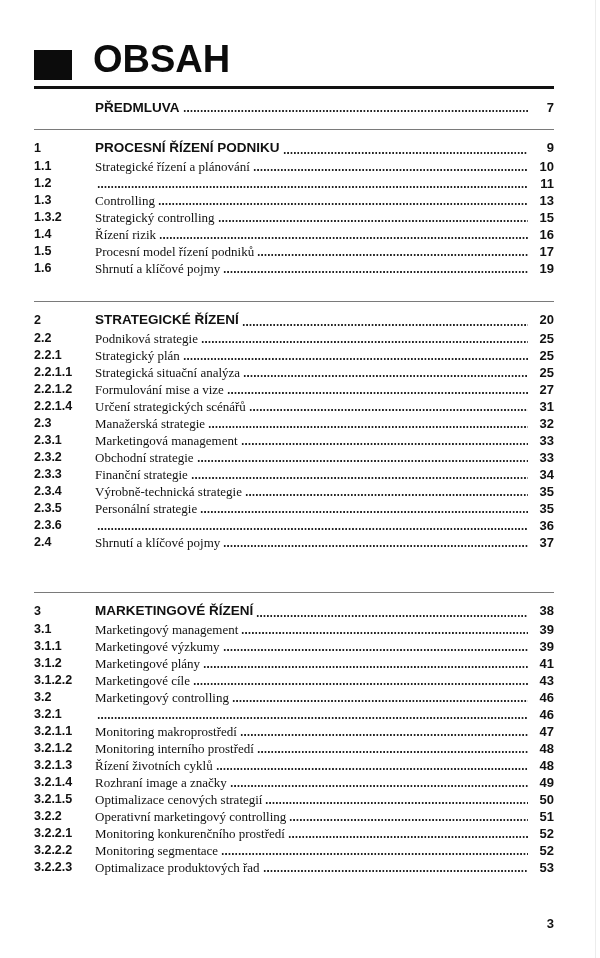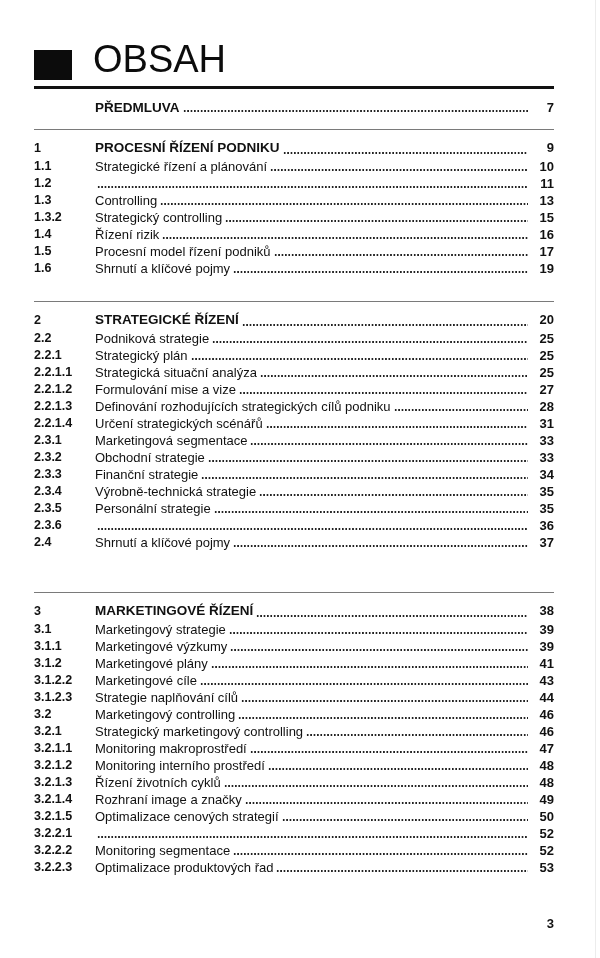--- a/index.html
+++ b/index.html
@@ -5,36 +5,36 @@
   html, body { margin: 0; padding: 0; }
   body {
     width: 600px; height: 958px; position: relative; overflow: hidden;
     background: #ffffff; color: #111;
   }
   .page-edge { position: absolute; top: 0; right: 4px; width: 1px; height: 958px; background: #ececec; }
   .title-block { position: absolute; left: 34px; top: 44px; height: 40px; }
   .title-square { position: absolute; left: 0; top: 6px; width: 38px; height: 30px; background: #0c0c0c; }
   .title-text {
     position: absolute; left: 59px; top: -6px; white-space: nowrap;
-    font-family: "Liberation Sans", sans-serif; font-weight: normal; font-size: 38px; letter-spacing: 0px; color: #0c0c0c;
+    font-family: "Liberation Sans", sans-serif; font-weight: bold; font-size: 38px; letter-spacing: 0px; color: #0c0c0c;
   }
   .rule-thick { position: absolute; left: 34px; width: 520px; top: 86px; height: 3px; background: #111; }
   .rule { position: absolute; left: 34px; width: 520px; height: 1px; background: #7a7a7a; }
 
   .toc { position: absolute; left: 34px; width: 520px; }
   .row {
     display: flex; align-items: flex-end; height: 17px; line-height: 17px;
     white-space: nowrap;
   }
   .num {
     width: 61px; flex: 0 0 61px;
     font-family: "Liberation Sans", sans-serif; font-weight: bold; font-size: 12.5px; color: #111;
   }
   .title {
-    font-family: Liberation Sans, sans-serif; font-size: 13px; color: #111;
+    font-family: Liberation Serif, serif; font-size: 13px; color: #111;
     flex: 0 1 auto; overflow: hidden; padding-right: 1px;
   }
   .row.chapter .title, .row.preface .title {
     font-family: "Liberation Sans", sans-serif; font-weight: bold; font-size: 13.5px;
   }
   .row.chapter { height: 20px; line-height: 20px; }
   .leader {
     flex: 1 1 auto; overflow: hidden; height: 17px; position: relative; margin-left: 2px;
   }
   .leader::after {
@@ -152,34 +152,34 @@
         <span class="leader"></span>
         <span class="page">25</span>
       </div>
       <div class="row">
         <span class="num">2.2.1.2</span>
         <span class="title">Formulování mise a vize</span>
         <span class="leader"></span>
         <span class="page">27</span>
       </div>
       <div class="row">
-        <span class="num">2.2.1.3</span>
-        <span class="title">Definování rozhodujících strategických cílů podniku</span>
-        <span class="leader"></span>
-        <span class="page">28</span>
-      </div>
-      <div class="row">
         <span class="num">2.2.1.4</span>
         <span class="title">Určení strategických scénářů</span>
         <span class="leader"></span>
         <span class="page">31</span>
       </div>
       <div class="row">
+        <span class="num">2.3</span>
+        <span class="title">Manažerská strategie</span>
+        <span class="leader"></span>
+        <span class="page">32</span>
+      </div>
+      <div class="row">
         <span class="num">2.3.1</span>
-        <span class="title">Marketingová segmentace</span>
+        <span class="title">Marketingová management</span>
         <span class="leader"></span>
         <span class="page">33</span>
       </div>
       <div class="row">
         <span class="num">2.3.2</span>
         <span class="title">Obchodní strategie</span>
         <span class="leader"></span>
         <span class="page">33</span>
       </div>
       <div class="row">
@@ -218,21 +218,21 @@
 <div class="toc" style="top:601px">
   <div class="row chapter">
     <span class="num">3</span>
     <span class="title">MARKETINGOVÉ ŘÍZENÍ</span>
     <span class="leader"></span>
     <span class="page">38</span>
   </div>
   <div id="ch2">
       <div class="row">
         <span class="num">3.1</span>
-        <span class="title">Marketingový strategie</span>
+        <span class="title">Marketingový management</span>
         <span class="leader"></span>
         <span class="page">39</span>
       </div>
       <div class="row">
         <span class="num">3.1.1</span>
         <span class="title">Marketingové výzkumy</span>
         <span class="leader"></span>
         <span class="page">39</span>
       </div>
       <div class="row">
@@ -241,34 +241,27 @@
         <span class="leader"></span>
         <span class="page">41</span>
       </div>
       <div class="row">
         <span class="num">3.1.2.2</span>
         <span class="title">Marketingové cíle</span>
         <span class="leader"></span>
         <span class="page">43</span>
       </div>
       <div class="row">
-        <span class="num">3.1.2.3</span>
-        <span class="title">Strategie naplňování cílů</span>
-        <span class="leader"></span>
-        <span class="page">44</span>
-      </div>
-      <div class="row">
         <span class="num">3.2</span>
         <span class="title">Marketingový controlling</span>
         <span class="leader"></span>
         <span class="page">46</span>
       </div>
       <div class="row">
         <span class="num">3.2.1</span>
-        <span class="title">Strategický marketingový controlling</span>
         <span class="leader"></span>
         <span class="page">46</span>
       </div>
       <div class="row">
         <span class="num">3.2.1.1</span>
         <span class="title">Monitoring makroprostředí</span>
         <span class="leader"></span>
         <span class="page">47</span>
       </div>
       <div class="row">
@@ -289,21 +282,28 @@
         <span class="leader"></span>
         <span class="page">49</span>
       </div>
       <div class="row">
         <span class="num">3.2.1.5</span>
         <span class="title">Optimalizace cenových strategií</span>
         <span class="leader"></span>
         <span class="page">50</span>
       </div>
       <div class="row">
+        <span class="num">3.2.2</span>
+        <span class="title">Operativní marketingový controlling</span>
+        <span class="leader"></span>
+        <span class="page">51</span>
+      </div>
+      <div class="row">
         <span class="num">3.2.2.1</span>
+        <span class="title">Monitoring konkurenčního prostředí</span>
         <span class="leader"></span>
         <span class="page">52</span>
       </div>
       <div class="row">
         <span class="num">3.2.2.2</span>
         <span class="title">Monitoring segmentace</span>
         <span class="leader"></span>
         <span class="page">52</span>
       </div>
       <div class="row">

